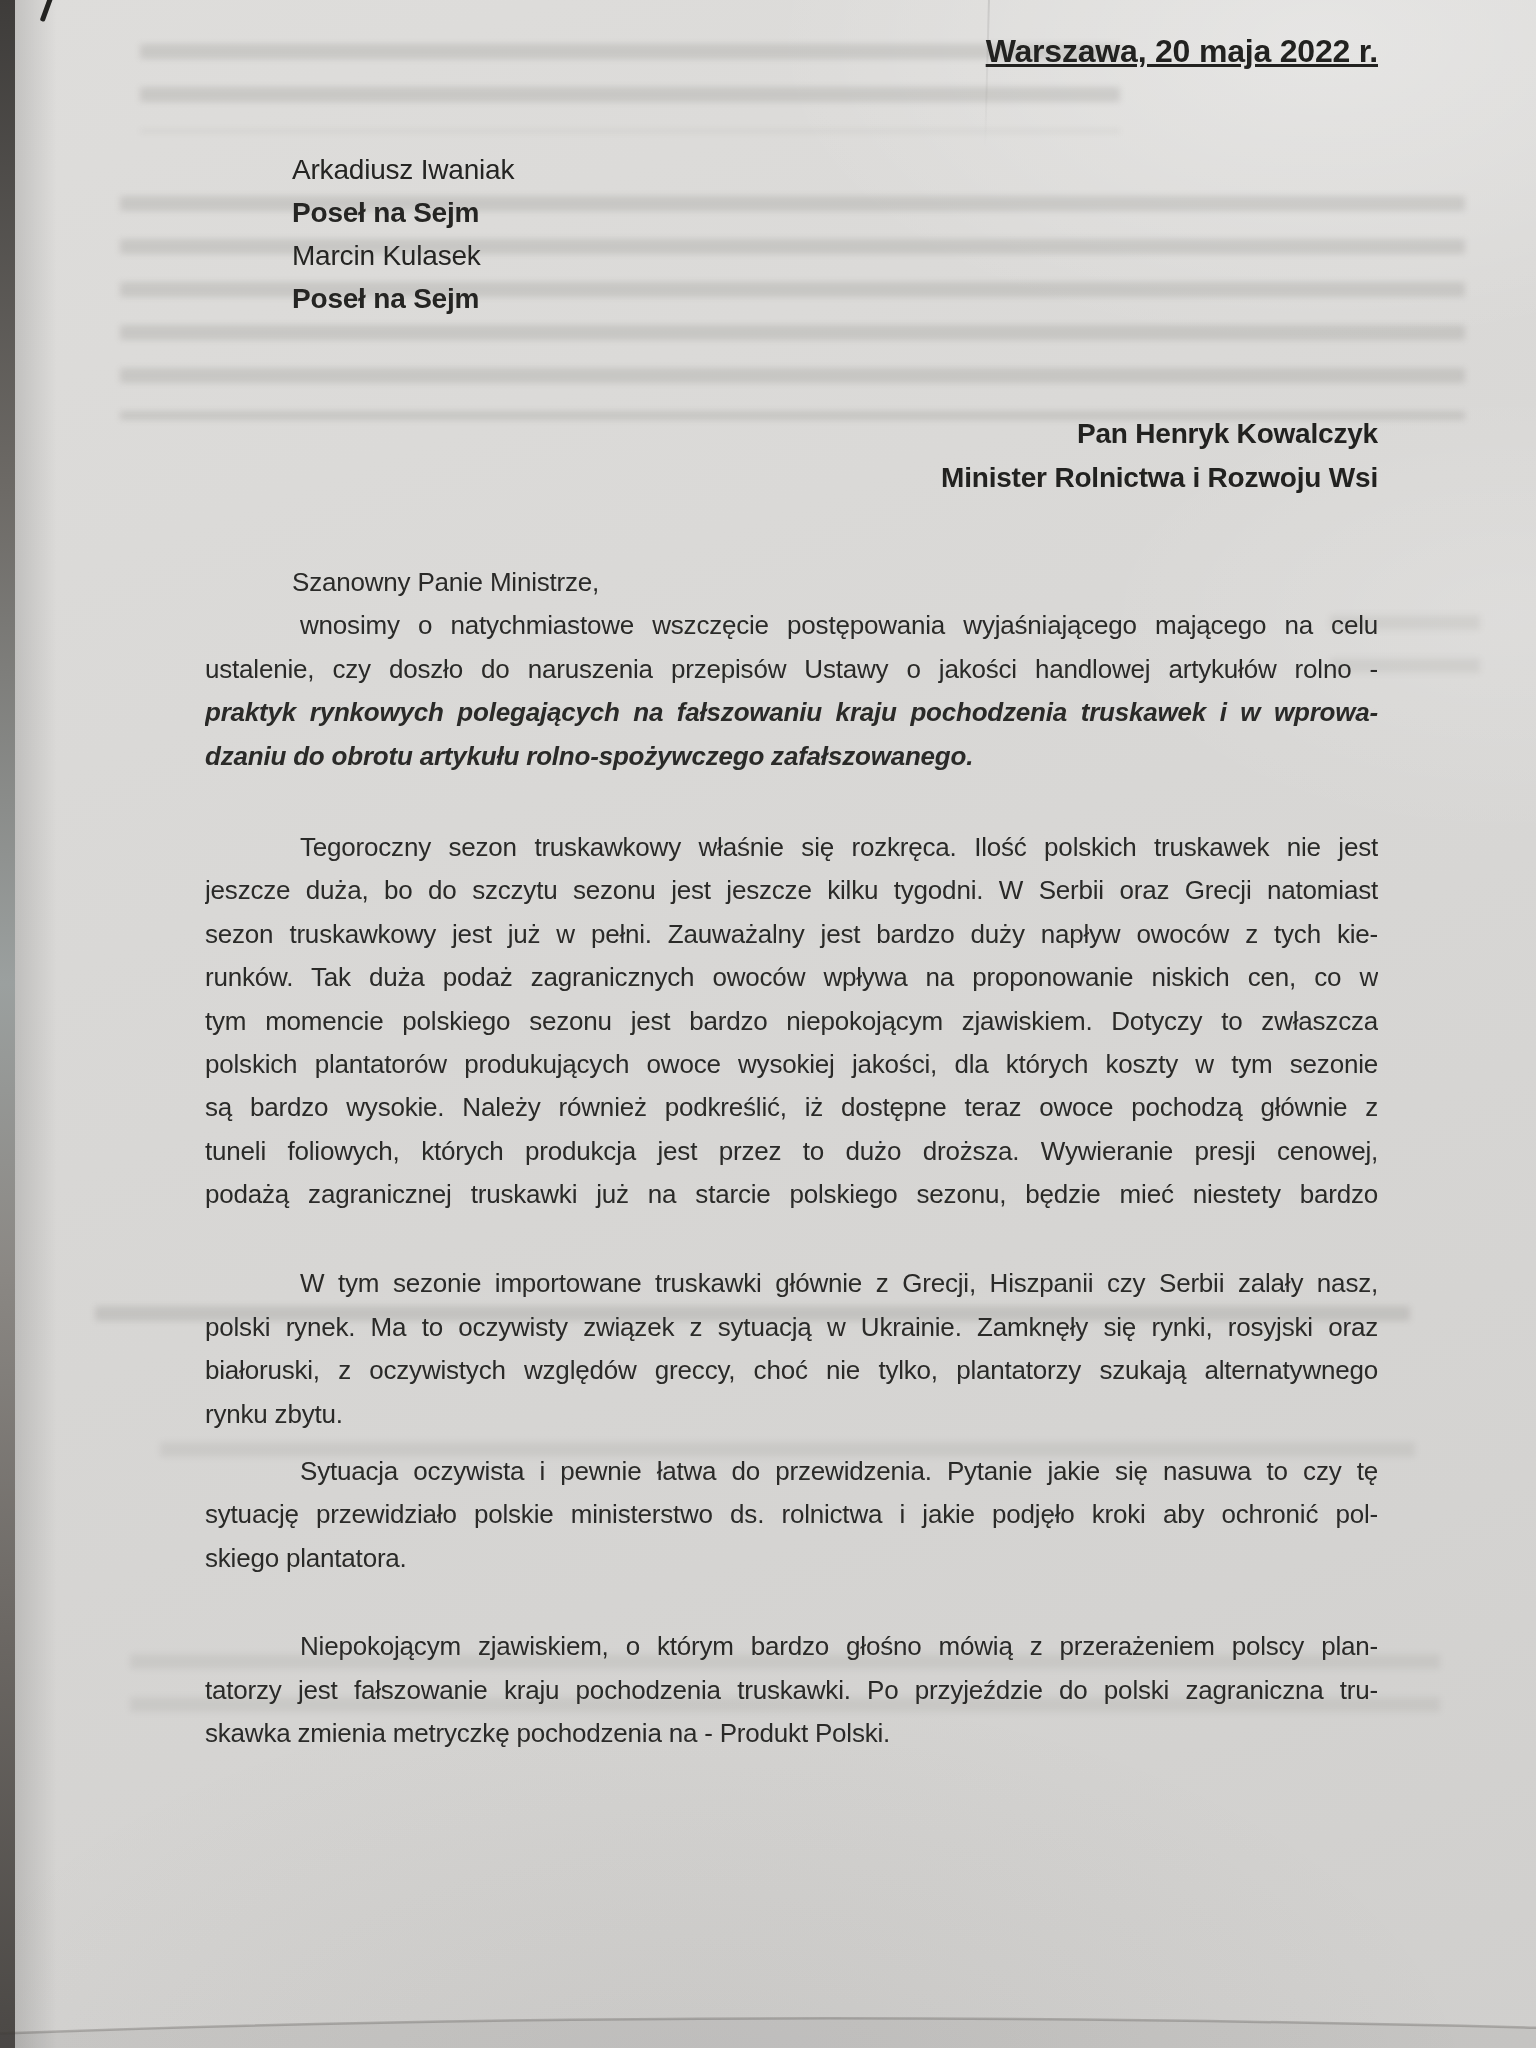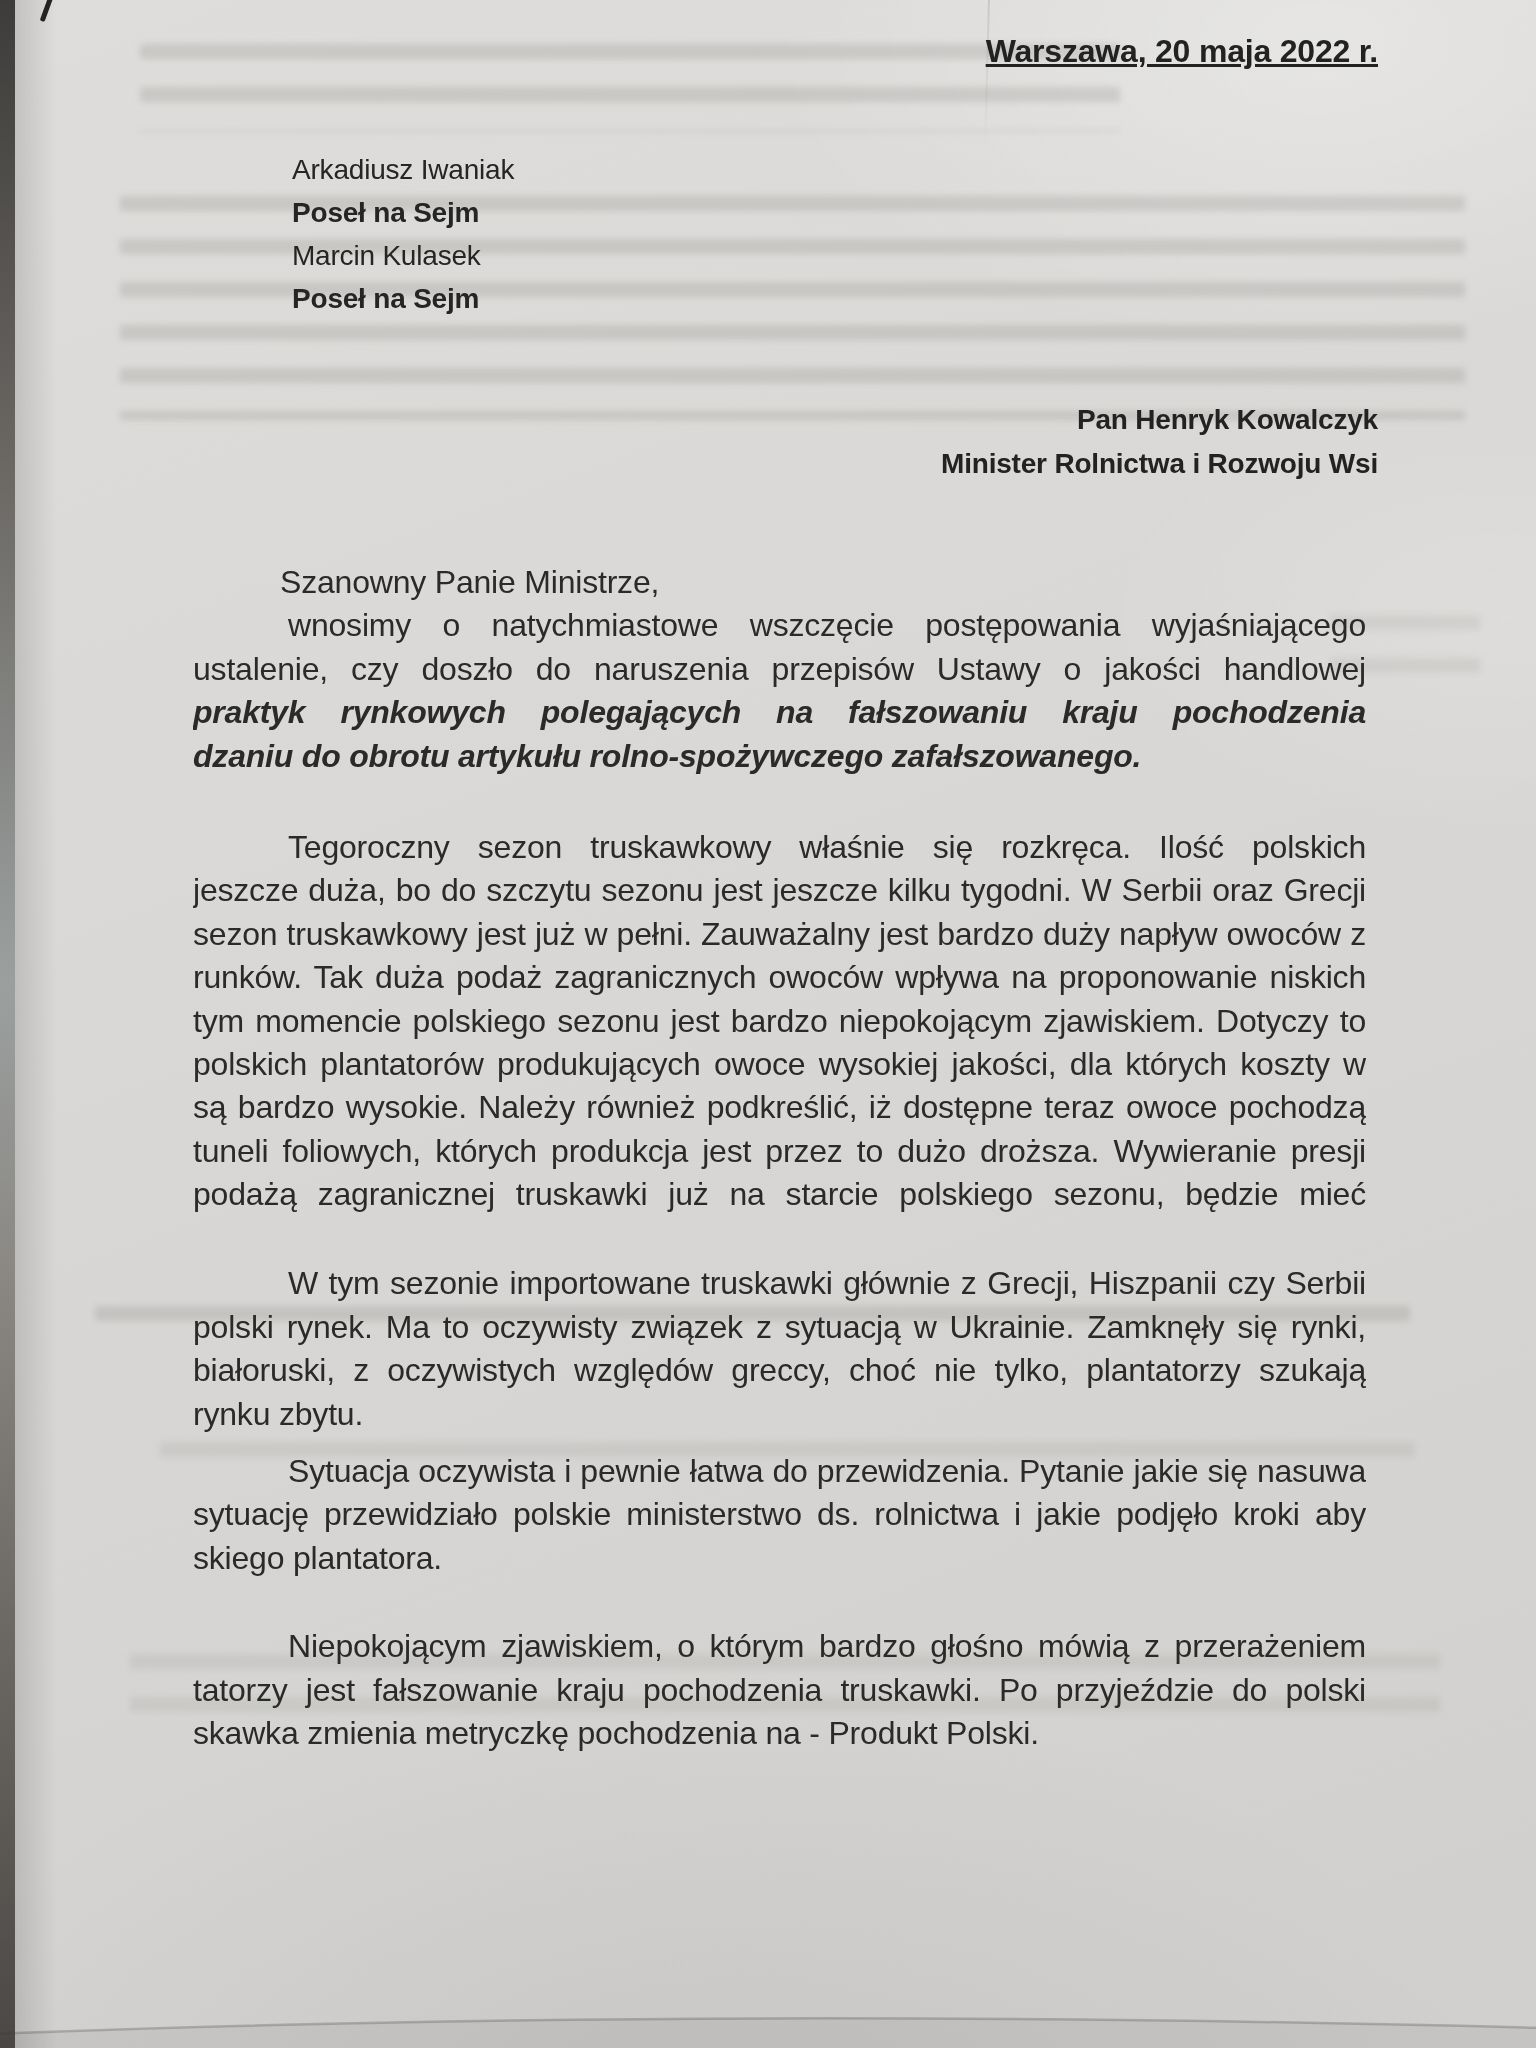--- a/index.html
+++ b/index.html
@@ -44,26 +44,26 @@
   .date{
     position:absolute;top:33px;left:205px;width:1173px;text-align:right;
     font-size:32px;font-weight:600;color:#222220;letter-spacing:-0.2px;text-decoration:underline;
   }
   .sender{
     position:absolute;left:292px;top:148px;
     font-size:28px;line-height:43px;color:#252523;letter-spacing:-0.2px;
   }
   .sender-line.bold{font-weight:700;}
   .recipient{
-    position:absolute;left:205px;top:398px;width:1173px;text-align:right;
+    position:absolute;left:205px;top:412px;width:1173px;text-align:right;
     font-size:28px;line-height:44px;font-weight:700;color:#222220;letter-spacing:-0.2px;
   }
   .body-text{
-    position:absolute;left:193px;top:561px;width:1173px;
-    font-size:32px;line-height:43.4px;color:#2a2a28;letter-spacing:-0.2px;
+    position:absolute;left:205px;top:561px;width:1173px;
+    font-size:26px;line-height:43.4px;color:#2a2a28;letter-spacing:-0.2px;
   }
   .salutation{padding-left:87px;height:43.4px;}
   .line{
     text-align:justify;text-align-last:justify;
     height:43.4px;overflow:hidden;
   }
   .line.first{text-indent:95px;}
   .line.last{text-align-last:left;}
   .seg-bi{font-weight:700;font-style:italic;}
   .curl{position:absolute;left:0;top:0;pointer-events:none;}

